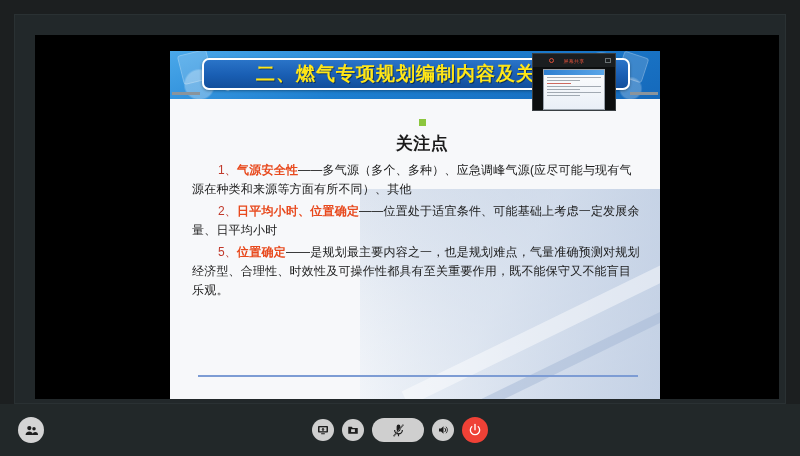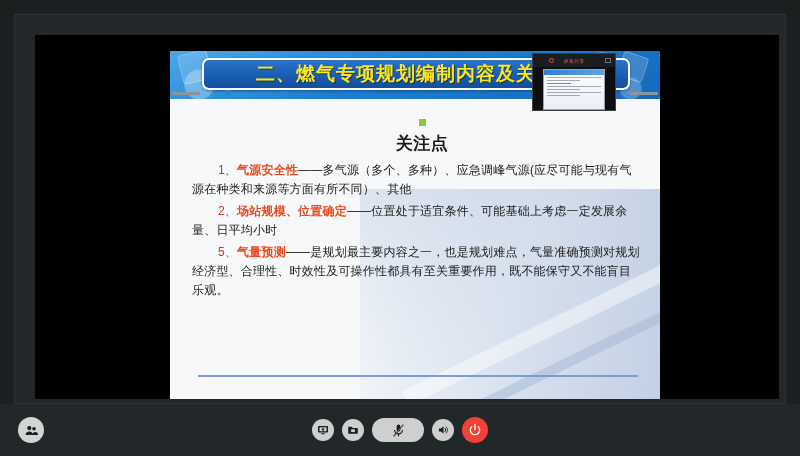--- a/index.html
+++ b/index.html
@@ -346,27 +346,27 @@
           <div class="section-head">
             <span class="bullet-square"></span>
             <span class="section-title">关注点</span>
           </div>
 
           <p class="para">
             <span class="num">1、</span><span class="kw">气源安全性</span><span class="dash">——</span><span class="body">多气源（多个、多种）、应急调峰气源(应尽可能与现有气源在种类和来源等方面有所不同）、其他</span>
           </p>
 
           <p class="para">
-            <span class="num">2、</span><span class="kw">场站规模、位置确定</span><span class="dash">——</span><span class="body">位置处于适宜条件、可能基础上考虑一定发展余量、日平均小时</span>
+            <span class="num">2、</span><span class="kw">日平均小时、位置确定</span><span class="dash">——</span><span class="body">位置处于适宜条件、可能基础上考虑一定发展余量、日平均小时</span>
           </p>
 
 
 
           <p class="para">
-            <span class="num">5、</span><span class="kw">气量预测</span><span class="dash">——</span><span class="body">是规划最主要内容之一，也是规划难点，气量准确预测对规划经济型、合理性、时效性及可操作性都具有至关重要作用，既不能保守又不能盲目乐观。</span>
+            <span class="num">5、</span><span class="kw">位置确定</span><span class="dash">——</span><span class="body">是规划最主要内容之一，也是规划难点，气量准确预测对规划经济型、合理性、时效性及可操作性都具有至关重要作用，既不能保守又不能盲目乐观。</span>
           </p>
 
         </div>
 
         <div class="slide-rule"></div>
       </div>
 
       <div class="pip">
         <div class="pip-titlebar">
           <span class="pip-dot"></span>

